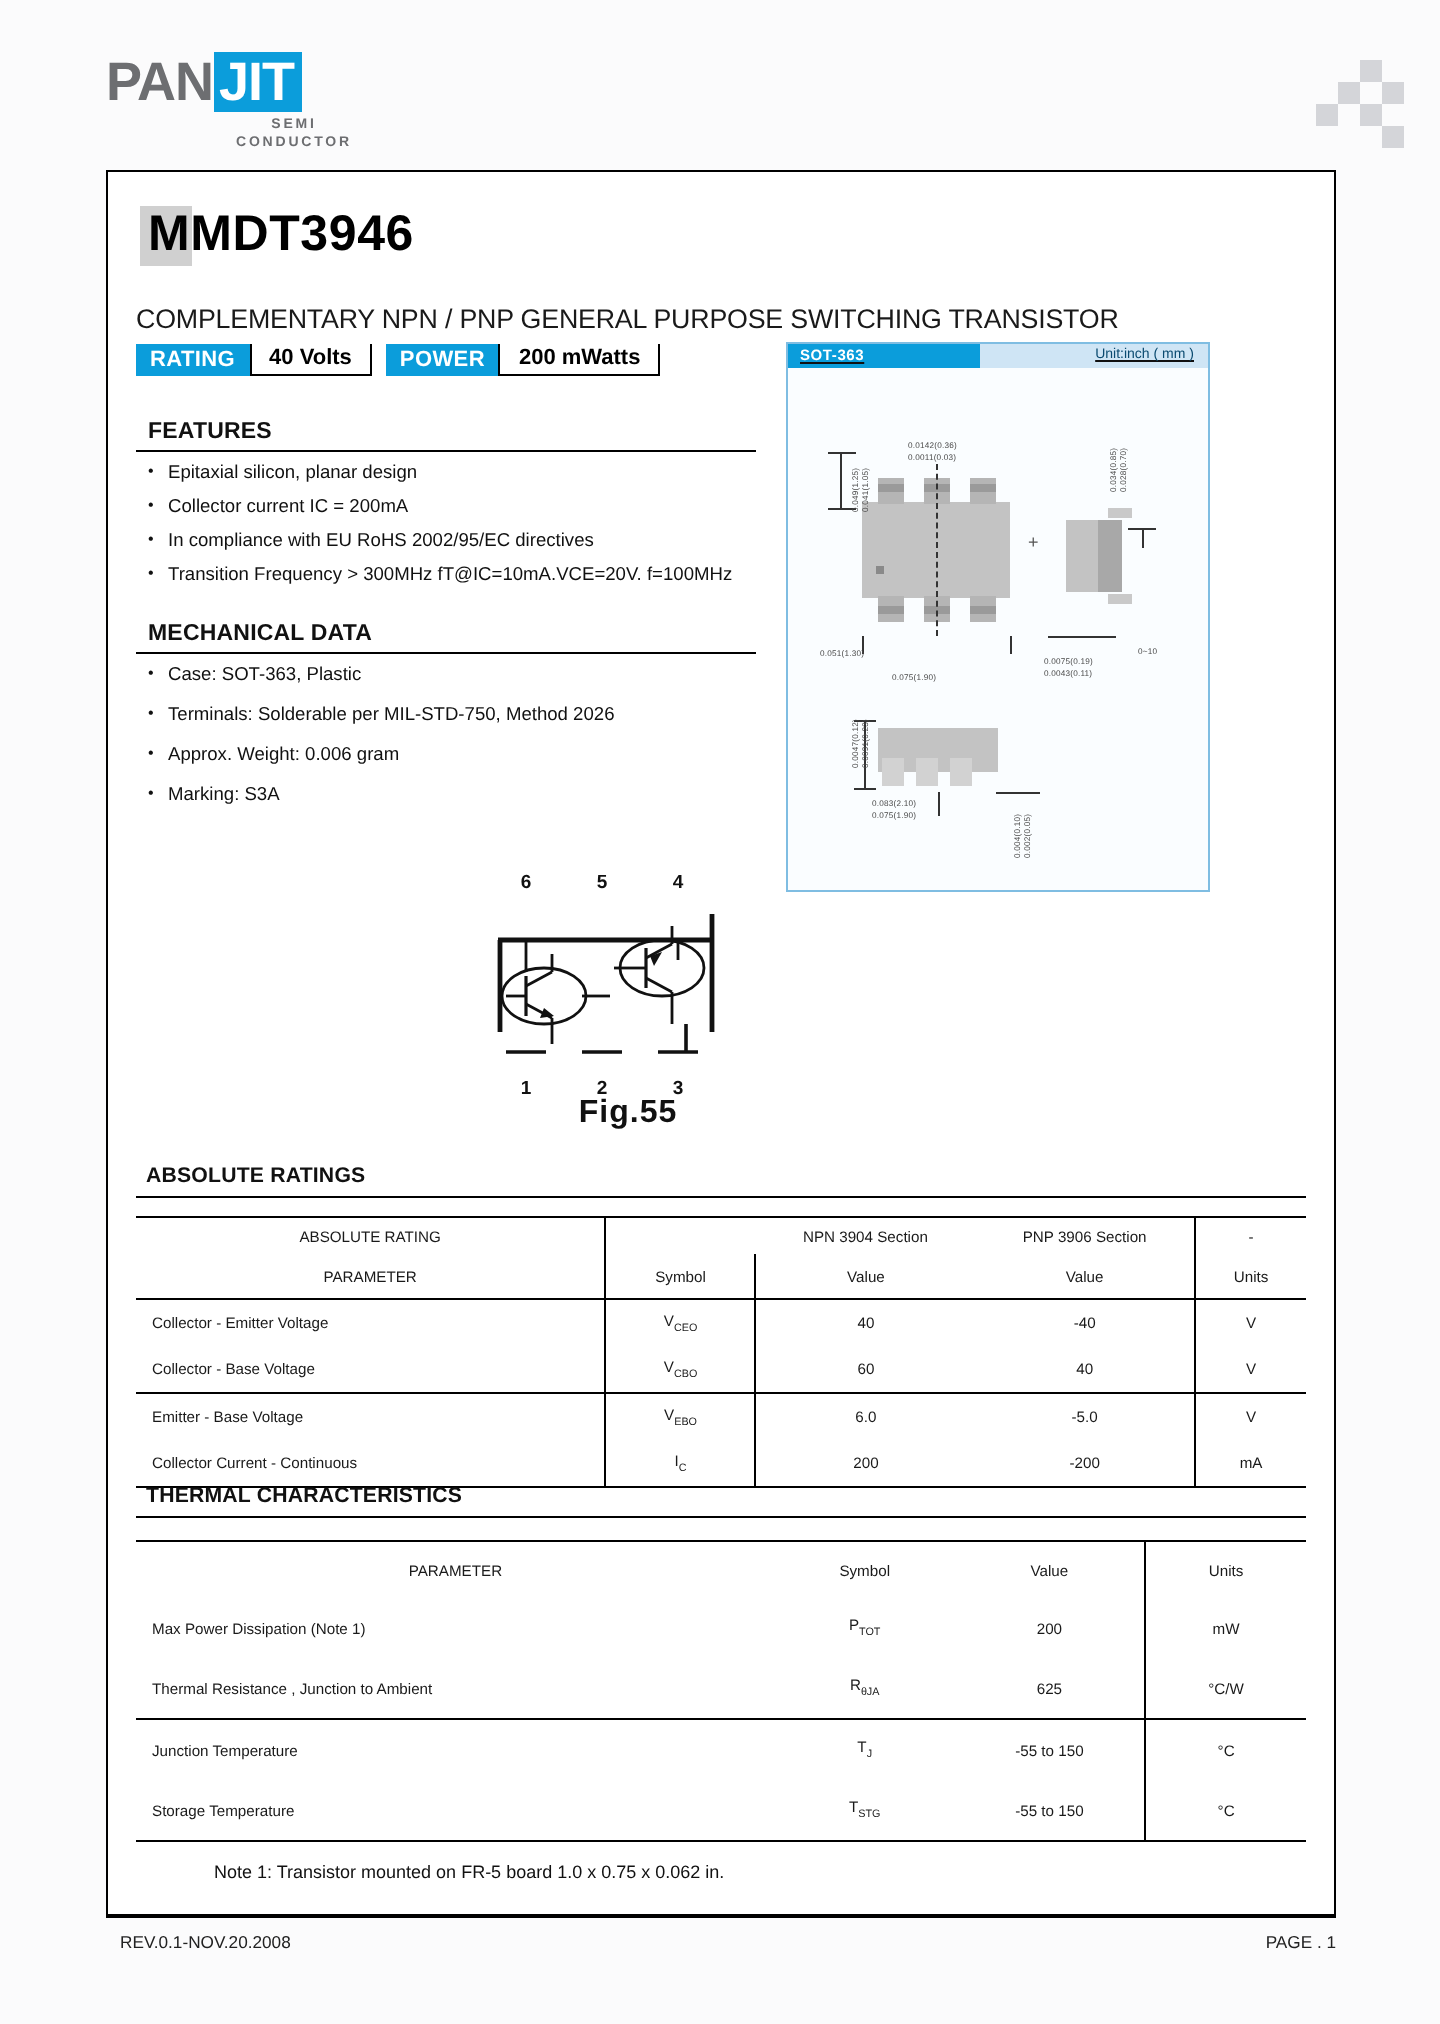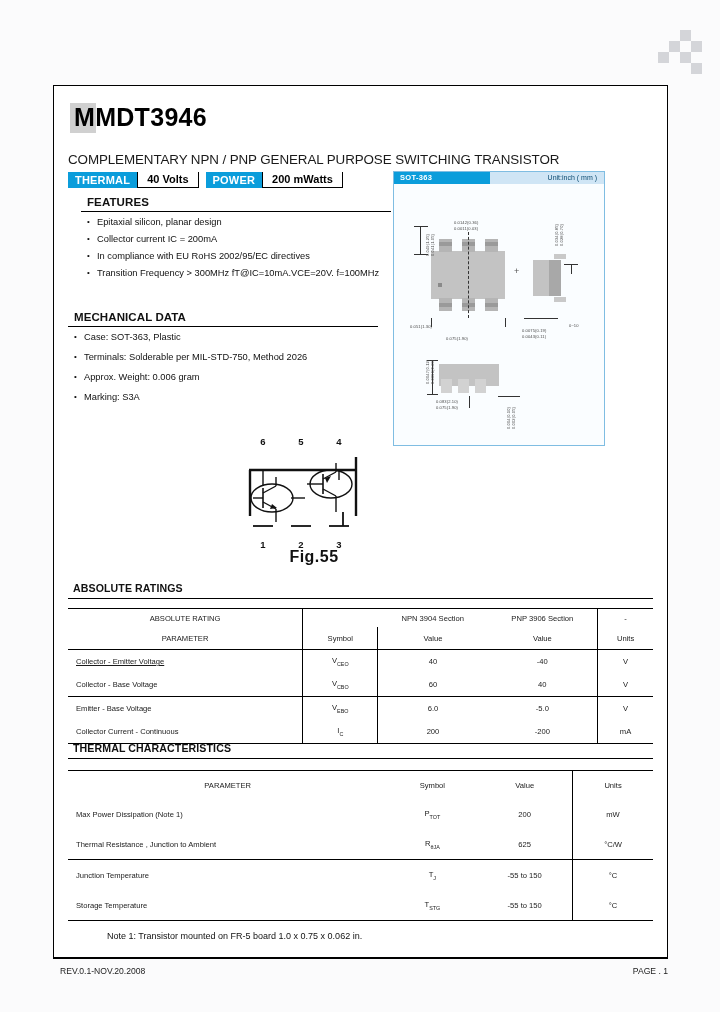--- a/index.html
+++ b/index.html
@@ -174,20 +174,21 @@
   }
 
   
   .pkg {
     position: absolute;
     left: 339px; top: 85px;
     width: 212px; height: 275px;
     border: 1px solid #7fbde2;
     background: #fafdff;
     box-sizing: border-box;
+    text-decoration: underline;
   }
   .pkg-head {
     display: flex;
     height: 12px;
   }
   .pkg-head .lt {
     background: #0b9ddb;
     color: #fff;
     font-size: 7.5px;
     font-weight: bold;
@@ -306,44 +307,52 @@
     right: 52px; top: 966px;
     font-size: 8.6px;
     color: #222;
   }
 </style>
 </head>
 <body>
 
 <div class="page">
 
+  <div class="logo-wrap">
+    <div class="logo-row">
+      <span class="logo-pan">PAN</span>
+      <span class="logo-jit">JIT</span>
+    </div>
+    <div class="logo-sub">SEMI</div>
+    <div class="logo-sub" style="margin-top:0">CONDUCTOR</div>
+  </div>
 
   <div class="corner-deco">
     <i style="left:22px;top:0px"></i>
     <i style="left:11px;top:11px"></i>
     <i style="left:33px;top:11px"></i>
     <i style="left:0px;top:22px"></i>
     <i style="left:22px;top:22px"></i>
     <i style="left:33px;top:33px"></i>
   </div>
 
   <div class="frame">
 
     <div class="title-hl"></div>
     <div class="title">MMDT3946</div>
     <div class="subtitle">COMPLEMENTARY NPN / PNP GENERAL PURPOSE SWITCHING TRANSISTOR</div>
 
     <div class="badges">
-      <span class="badge-blue">THERMAL</span>
+      <span class="badge-blue">RATING</span>
       <span class="badge-box">40 Volts</span>
       <span class="badge-blue">POWER</span>
       <span class="badge-box">200 mWatts</span>
     </div>
 
-    <div class="sect" style="left:14px; top:110px;margin-left:13px;">
+    <div class="sect" style="left:14px; top:124px;">
       <h3>FEATURES</h3>
       <div class="rule"></div>
       <ul>
         <li>Epitaxial silicon, planar design</li>
         <li>Collector current IC = 200mA</li>
         <li>In compliance with EU RoHS 2002/95/EC directives</li>
         <li>Transition Frequency &gt; 300MHz fT@IC=10mA.VCE=20V. f=100MHz</li>
       </ul>
     </div>
 
@@ -491,21 +500,21 @@
         <td class="tline-top ctr" style="width:55px;">-</td>
       </tr>
       <tr>
         <td class="ctr tline-bot tline-r" style="height:22px;">PARAMETER</td>
         <td class="ctr tline-bot tline-r">Symbol</td>
         <td class="ctr tline-bot">Value</td>
         <td class="ctr tline-bot tline-r">Value</td>
         <td class="ctr tline-bot">Units</td>
       </tr>
       <tr>
-        <td class="lft tline-r" style="height:23px;text-decoration:underline;">Collector - Emitter Voltage</td>
+        <td class="lft tline-r" style="height:23px;">Collector - Emitter Voltage</td>
         <td class="ctr tline-r"><span>V</span><span class="sub">CEO</span></td>
         <td class="ctr">40</td>
         <td class="ctr tline-r">-40</td>
         <td class="ctr">V</td>
       </tr>
       <tr>
         <td class="lft tline-r tline-bot" style="height:23px;">Collector - Base Voltage</td>
         <td class="ctr tline-r tline-bot"><span>V</span><span class="sub">CBO</span></td>
         <td class="ctr tline-bot">60</td>
         <td class="ctr tline-r tline-bot">40</td>

